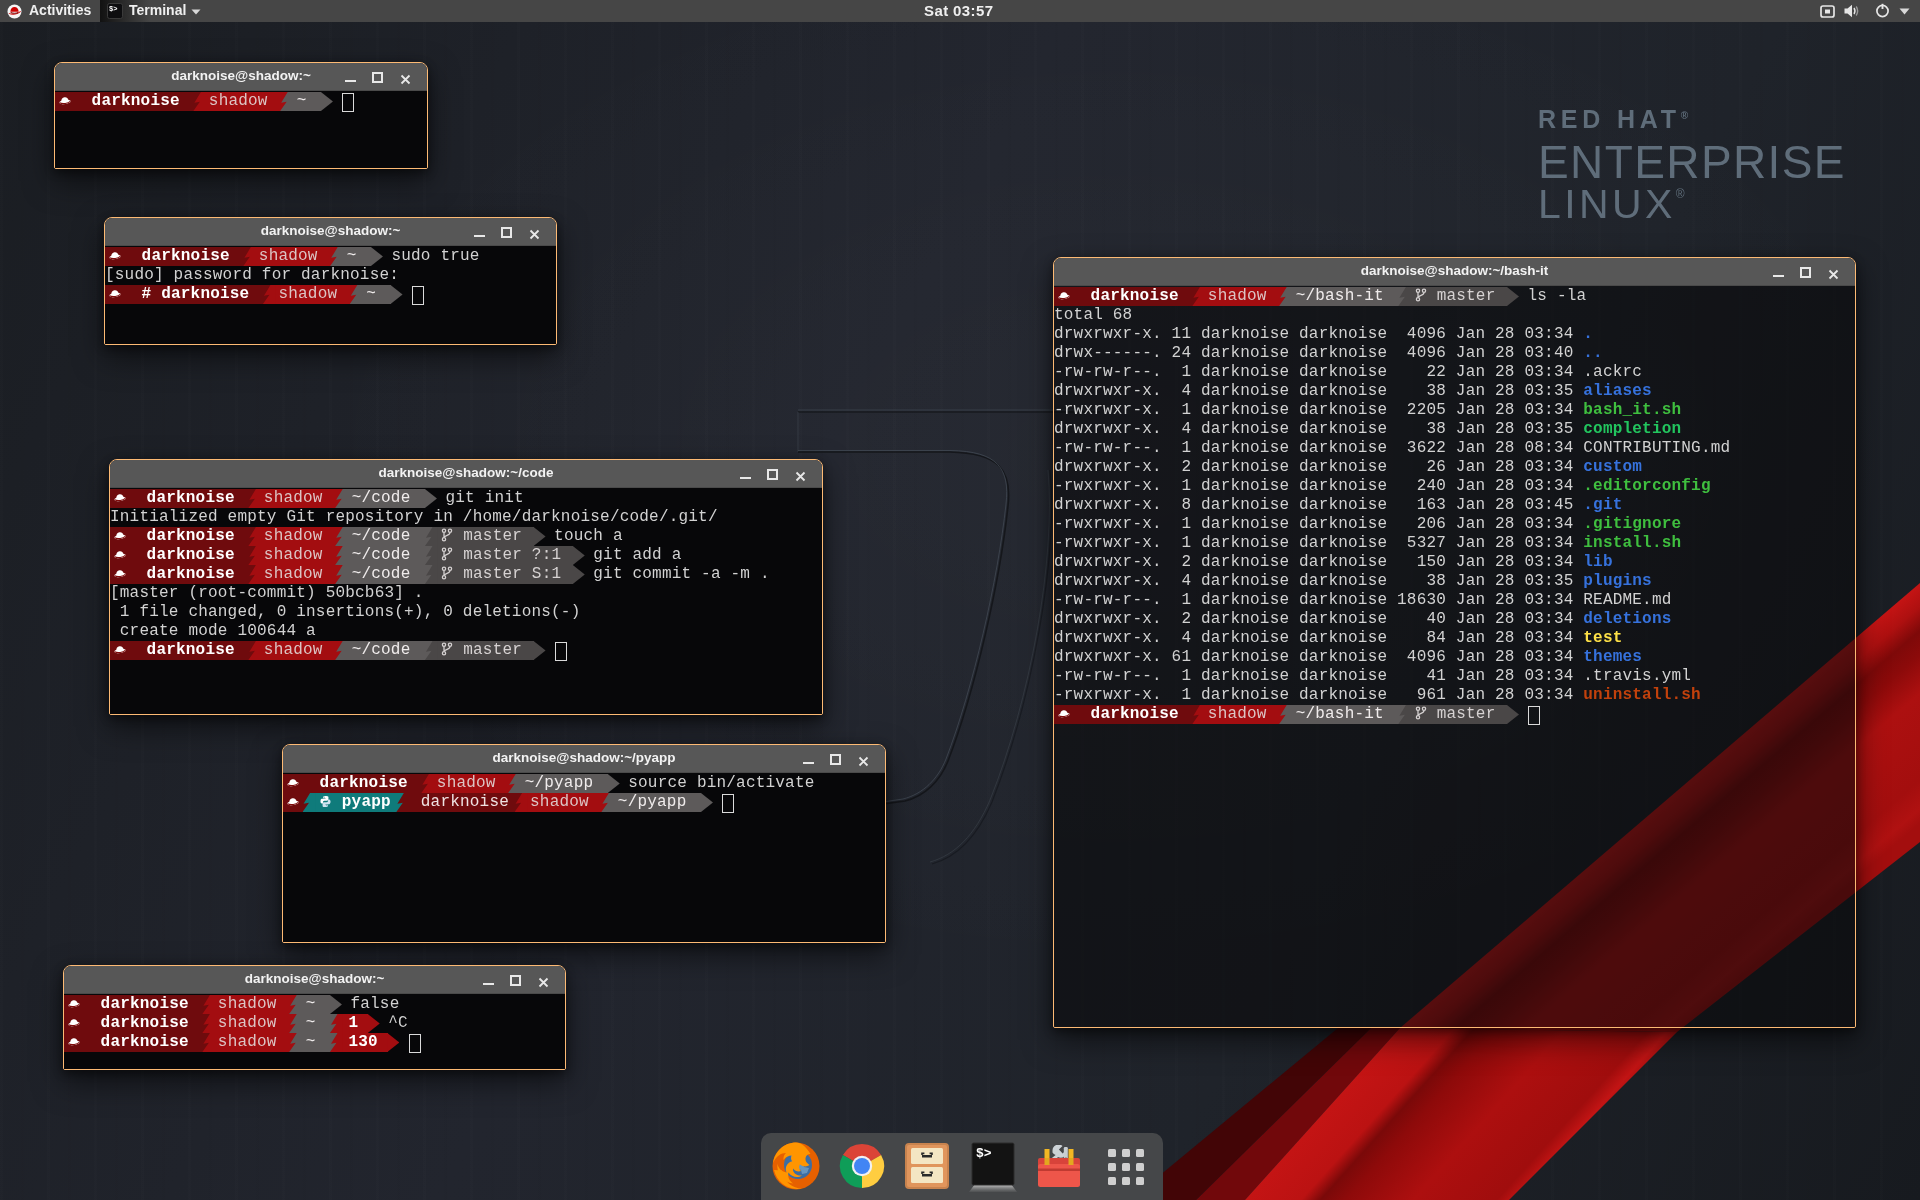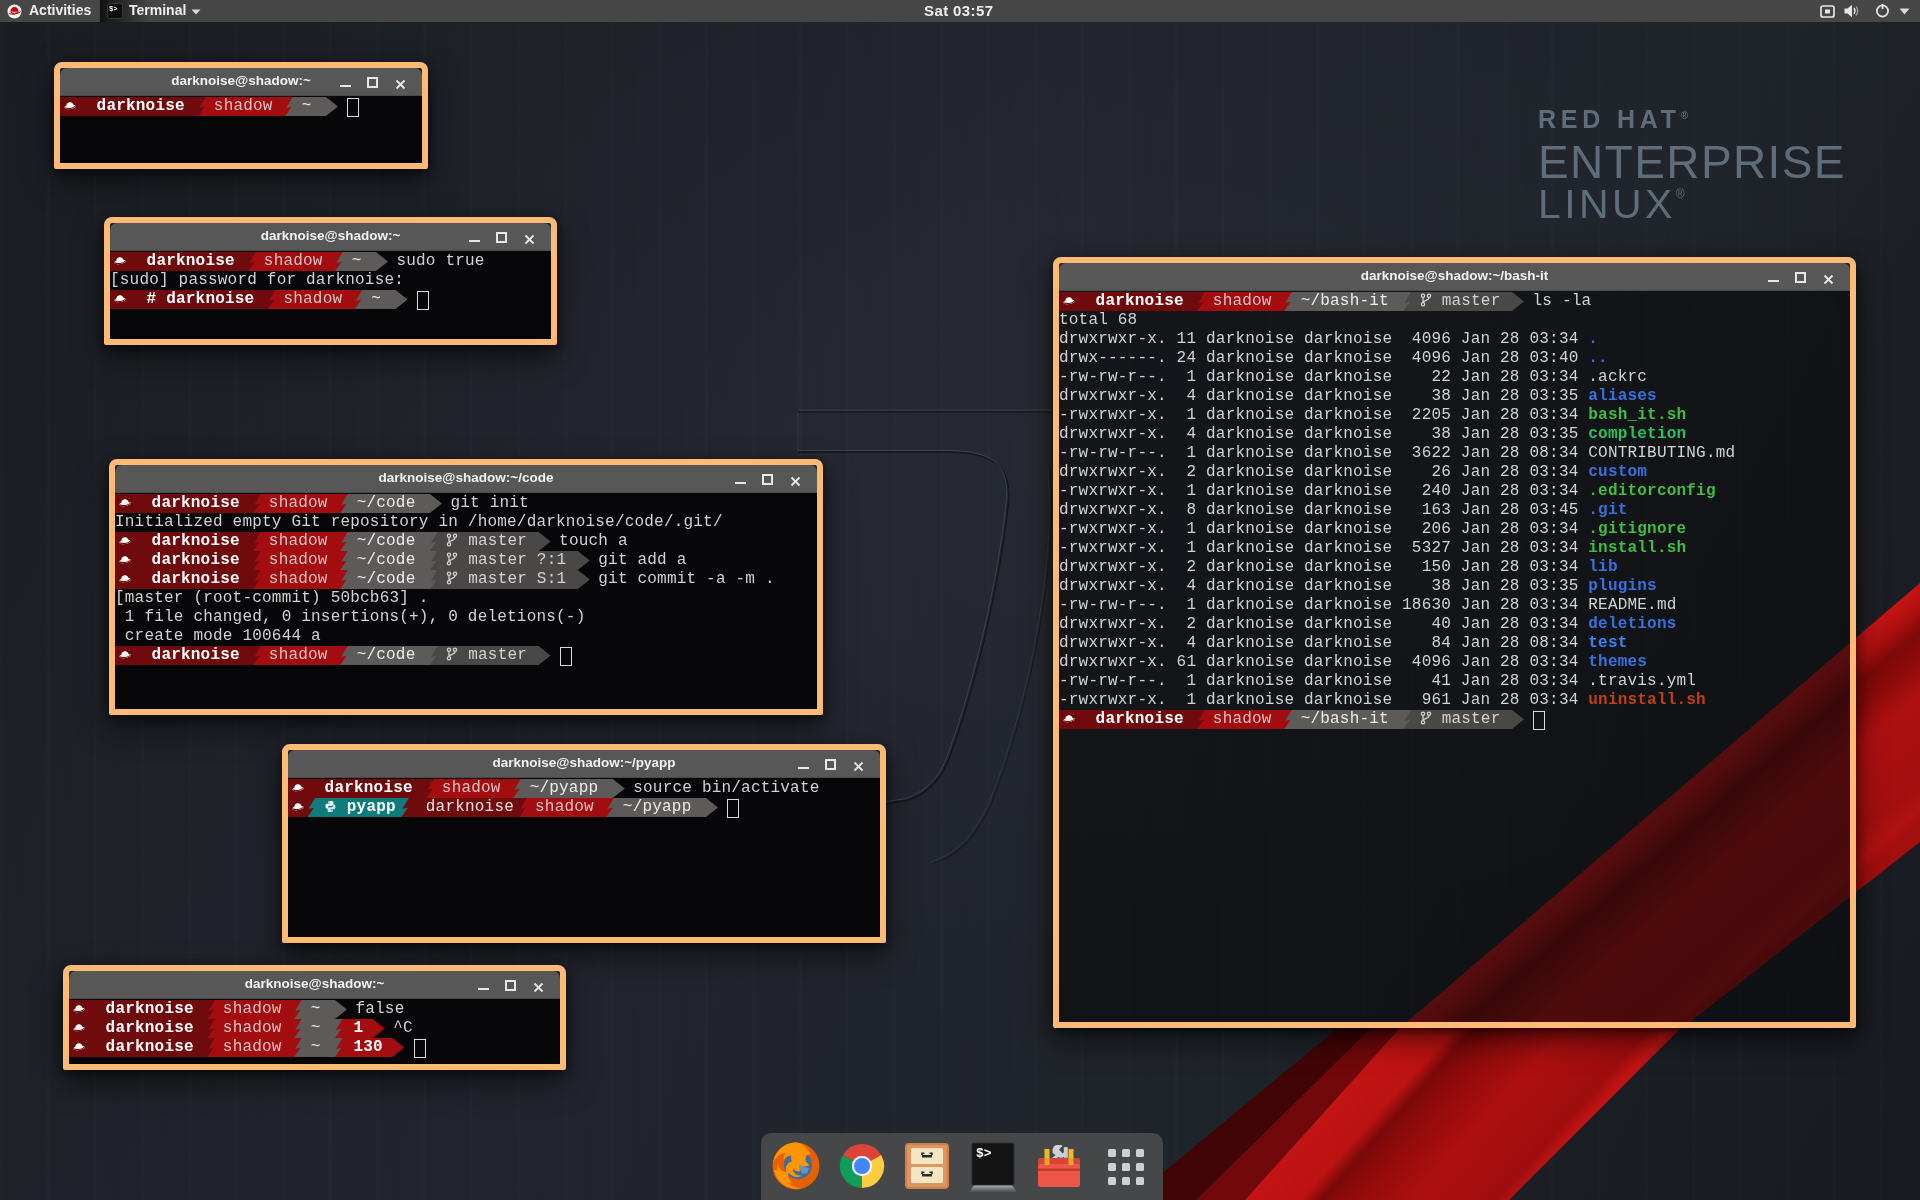--- a/index.html
+++ b/index.html
@@ -21,21 +21,21 @@
 #acts{position:absolute;left:29px;top:2px}
 #appbtn{position:absolute;left:100px;top:0;width:50px;height:22px;background:linear-gradient(90deg,rgba(0,0,0,0.75),rgba(0,0,0,0))}
 #termico{position:absolute;left:107px;top:3px}
 #appname{position:absolute;left:129px;top:2px}
 #appdrop{position:absolute;left:191px;top:9px}
 #clock{position:absolute;left:924px;top:2px;font-size:15px;letter-spacing:0.4px}
 #neti{position:absolute;left:1820px;top:5px}
 #voli{position:absolute;left:1844px;top:4px}
 #powi{position:absolute;left:1875px;top:3px}
 #sysdrop{position:absolute;left:1899px;top:8px}
-.win{position:absolute;border:6px solid #fdba74;border-radius:8px 8px 2px 2px;
+.win{position:absolute;border:1px solid #fdba74;border-radius:8px 8px 2px 2px;
  box-shadow:0 12px 30px rgba(0,0,0,0.55),0 3px 10px rgba(0,0,0,0.45)}
 .tb{position:relative;height:28px;background:#575757;border-radius:7px 7px 0 0;border-bottom:1px solid #4a4a4a}
 .tt{position:absolute;left:0;right:0;top:5px;text-align:center;color:#f2f2f2;font-size:13.5px;font-weight:bold}
 .btn{position:absolute;top:8px;width:13px;height:13px}
 .bmin{right:70px}.bmax{right:43px}.bcls{right:14px}
 .bmin i{position:absolute;left:1px;right:1px;bottom:2px;height:2px;background:#e8e8e8}
 .bmax i{position:absolute;inset:1px;border:2px solid #e8e8e8}
 .ct{position:absolute;left:0;top:28px;right:0;bottom:0;overflow:hidden;
  font-family:"Liberation Mono",monospace;font-size:16px;letter-spacing:0.2px;color:#d2d2d2;padding-top:1px}
 .row{height:19px;line-height:19px;white-space:pre;font-size:16px}
@@ -371,21 +371,21 @@
       <div class="row"><span class="t">-rw-rw-r--.  1 darknoise darknoise  3622 Jan 28 08:34 </span>CONTRIBUTING.md</div>
       <div class="row"><span class="t">drwxrwxr-x.  2 darknoise darknoise    26 Jan 28 03:34 </span><b style="color:#3672dd">custom</b></div>
       <div class="row"><span class="t">-rwxrwxr-x.  1 darknoise darknoise   240 Jan 28 03:34 </span><b style="color:#3fbf3f">.editorconfig</b></div>
       <div class="row"><span class="t">drwxrwxr-x.  8 darknoise darknoise   163 Jan 28 03:45 </span><b style="color:#3672dd">.git</b></div>
       <div class="row"><span class="t">-rwxrwxr-x.  1 darknoise darknoise   206 Jan 28 03:34 </span><b style="color:#3fbf3f">.gitignore</b></div>
       <div class="row"><span class="t">-rwxrwxr-x.  1 darknoise darknoise  5327 Jan 28 03:34 </span><b style="color:#3fbf3f">install.sh</b></div>
       <div class="row"><span class="t">drwxrwxr-x.  2 darknoise darknoise   150 Jan 28 03:34 </span><b style="color:#3672dd">lib</b></div>
       <div class="row"><span class="t">drwxrwxr-x.  4 darknoise darknoise    38 Jan 28 03:35 </span><b style="color:#3672dd">plugins</b></div>
       <div class="row"><span class="t">-rw-rw-r--.  1 darknoise darknoise 18630 Jan 28 03:34 </span>README.md</div>
       <div class="row"><span class="t">drwxrwxr-x.  2 darknoise darknoise    40 Jan 28 03:34 </span><b style="color:#3672dd">deletions</b></div>
-      <div class="row"><span class="t">drwxrwxr-x.  4 darknoise darknoise    84 Jan 28 08:34 </span><b style="color:#3b82f6">test</b></div>
+      <div class="row"><span class="t">drwxrwxr-x.  4 darknoise darknoise    84 Jan 28 03:34 </span><b style="color:#fde047">test</b></div>
       <div class="row"><span class="t">drwxrwxr-x. 61 darknoise darknoise  4096 Jan 28 03:34 </span><b style="color:#3672dd">themes</b></div>
       <div class="row"><span class="t">-rw-rw-r--.  1 darknoise darknoise    41 Jan 28 03:34 </span>.travis.yml</div>
       <div class="row"><span class="t">-rwxrwxr-x.  1 darknoise darknoise   961 Jan 28 03:34 </span><b style="color:#c2410c">uninstall.sh</b></div>
       <div class="row"><span class="sg" style="background:#6f0b0d;padding:0 14px 0 3px;"><svg class="pic" viewBox="0 0 20 16" width="14" height="13">
             <g transform="rotate(-8 10 9)">
               <path fill="#fff" d="M4.6 9.6 C4.6 5.8 6.9 3.4 10 3.4 C13.1 3.4 15.4 5.8 15.4 9.6 Z"></path>
               <ellipse cx="10" cy="10.1" rx="8.2" ry="2.9" fill="#fff"></ellipse>
               <path d="M2.2 10.2 C6 12.9 14 12.9 17.8 9.9" stroke="#7e0b0b" stroke-width="1.4" fill="none"></path>
             </g>
           </svg><b style="color:#fff">&nbsp;&nbsp;darknoise</b></span><span class="sep" style="background:#6f0b0d"><i style="background:#a30d10;clip-path:polygon(58% 0,100% 0,100% 100%,0 100%,50% 51%,8% 57%)"></i></span><span class="sg" style="background:#a30d10;padding:0 13px 0 3px;color:#dcc4c4;">shadow</span><span class="sep" style="background:#a30d10"><i style="background:#5d5a5a;clip-path:polygon(58% 0,100% 0,100% 100%,0 100%,50% 51%,8% 57%)"></i></span><span class="sg" style="background:#5d5a5a;padding:0 15px 0 4px;color:#f0ecec;">~/bash-it</span><span class="sep" style="background:#5d5a5a"><i style="background:#4a4747;clip-path:polygon(58% 0,100% 0,100% 100%,0 100%,50% 51%,8% 57%)"></i></span><span class="sg" style="background:#4a4747;padding:0 12px 0 4px;color:#d6d2d2;"><svg class="pic" viewBox="0 0 14 16" width="12" height="14">

